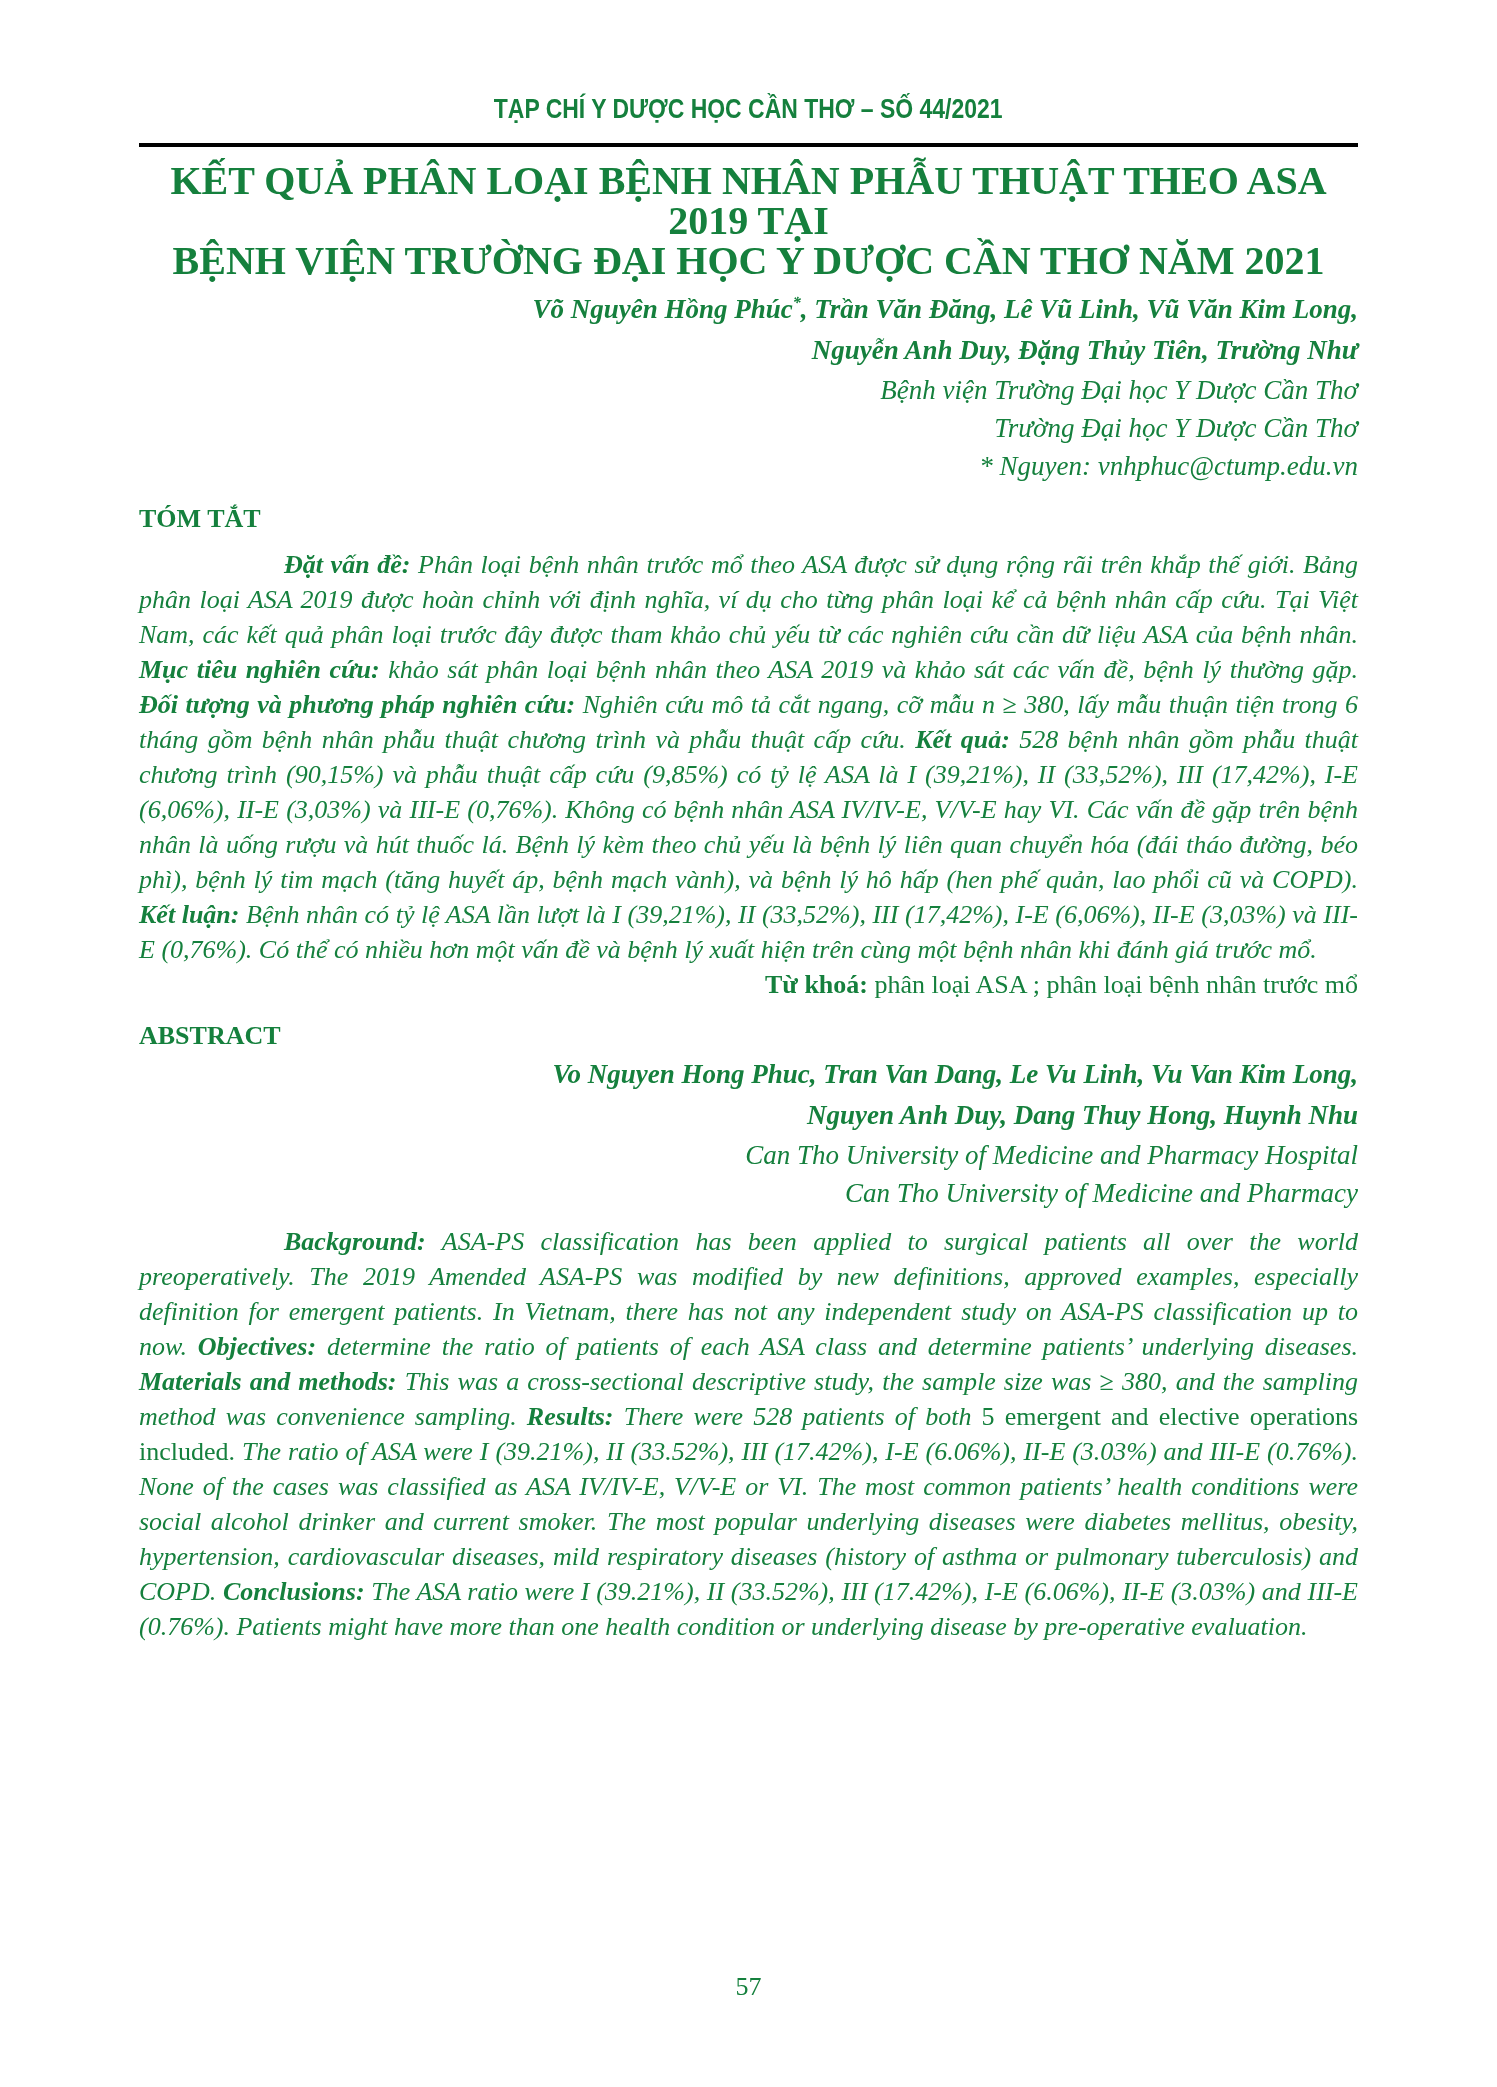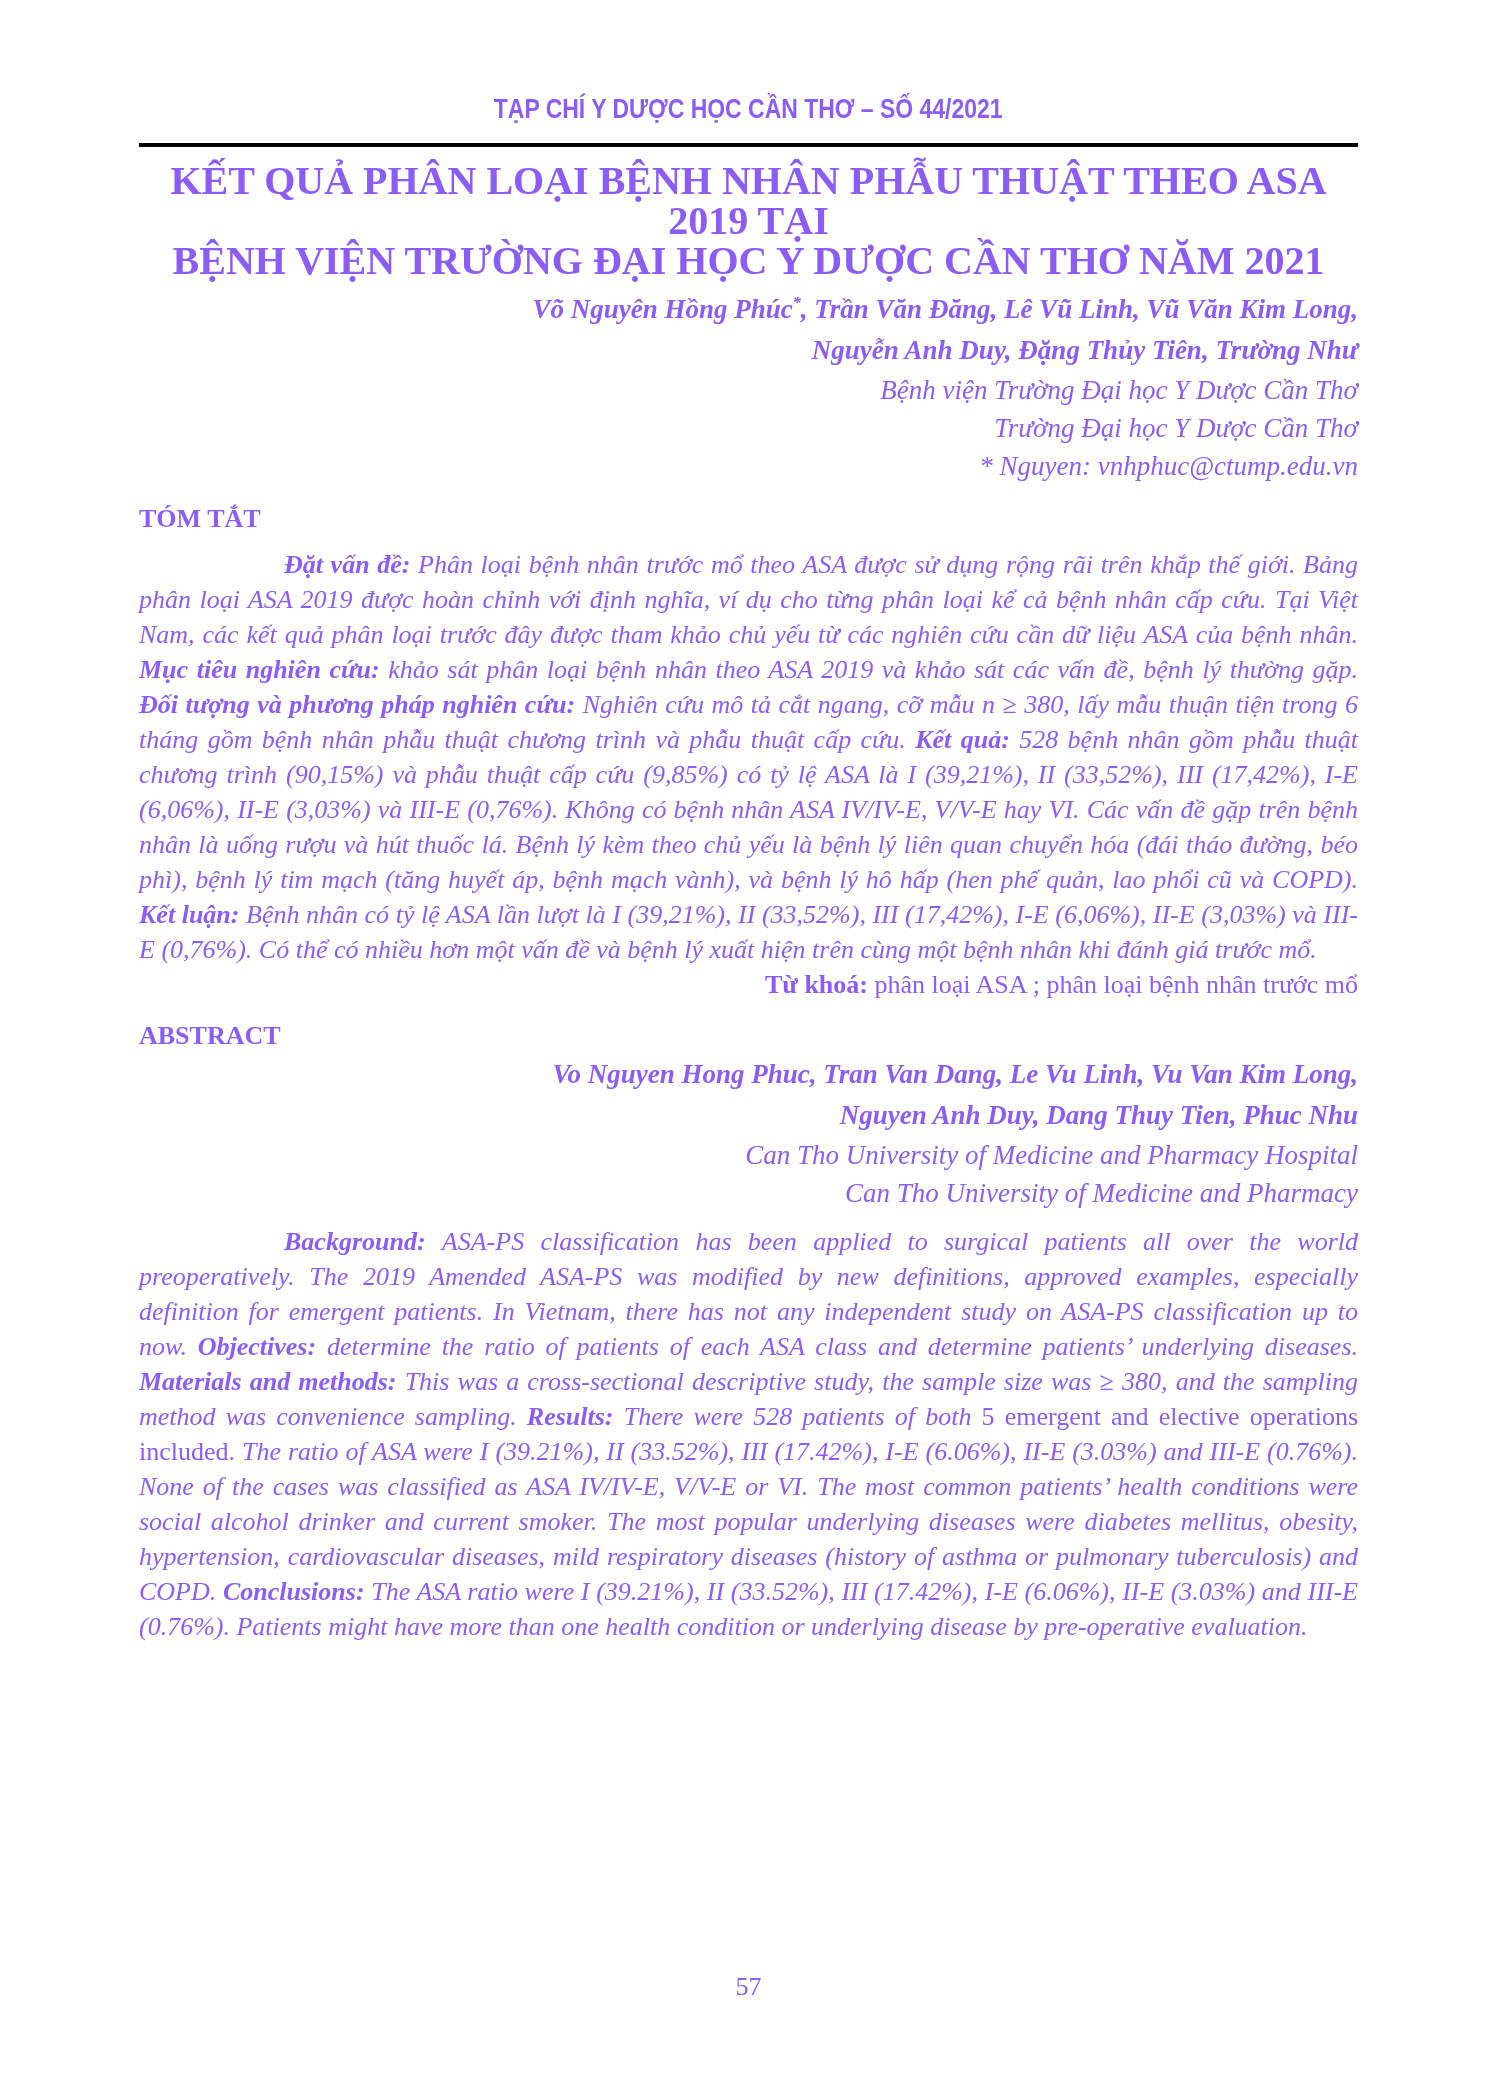--- a/index.html
+++ b/index.html
@@ -1,21 +1,21 @@
 <!DOCTYPE html>
 <html><head>
 <meta charset="utf-8">
 <style>
   html,body { margin:0; padding:0; background:#e8e8e8; }
   .page {
     position:relative;
     width:1497px; height:2087px;
     margin:0 auto;
     background:#ffffff;
-    color:#8b5cf6;
+    color:#15803d;
     font-family:"Liberation Serif", serif;
     box-sizing:border-box;
     padding:95px 139px 0 139px;
     overflow:hidden;
   }
   .journal-header { text-align:center; line-height:28px; }
   .journal-header .hdr-text {
     display:inline-block;
     font-family:"Liberation Sans", sans-serif;
     font-weight:bold;
@@ -115,21 +115,21 @@
 
   <div class="body-par"><span class="b">Đặt vấn đề: </span><span>Phân loại bệnh nhân trước mổ theo ASA được sử dụng rộng rãi trên khắp thế giới. Bảng phân loại ASA 2019 được hoàn chỉnh với định nghĩa, ví dụ cho từng phân loại kể cả bệnh nhân cấp cứu. Tại Việt Nam, các kết quả phân loại trước đây được tham khảo chủ yếu từ các nghiên cứu cần dữ liệu ASA của bệnh nhân. </span><span class="b">Mục tiêu nghiên cứu: </span><span>khảo sát phân loại bệnh nhân theo ASA 2019 và khảo sát các vấn đề, bệnh lý thường gặp. </span><span class="b">Đối tượng và phương pháp nghiên cứu: </span><span>Nghiên cứu mô tả cắt ngang, cỡ mẫu n ≥ 380, lấy mẫu thuận tiện trong 6 tháng gồm bệnh nhân phẫu thuật chương trình và phẫu thuật cấp cứu. </span><span class="b">Kết quả: </span><span>528 bệnh nhân gồm phẫu thuật chương trình (90,15%) và phẫu thuật cấp cứu (9,85%) có tỷ lệ ASA là I (39,21%), II (33,52%), III (17,42%), I-E (6,06%), II-E (3,03%) và III-E (0,76%). Không có bệnh nhân ASA IV/IV-E, V/V-E hay VI. Các vấn đề gặp trên bệnh nhân là uống rượu và hút thuốc lá. Bệnh lý kèm theo chủ yếu là bệnh lý liên quan chuyển hóa (đái tháo đường, béo phì), bệnh lý tim mạch (tăng huyết áp, bệnh mạch vành), và bệnh lý hô hấp (hen phế quản, lao phổi cũ và COPD). </span><span class="b">Kết luận: </span><span>Bệnh nhân có tỷ lệ ASA lần lượt là I (39,21%), II (33,52%), III (17,42%), I-E (6,06%), II-E (3,03%) và III-E (0,76%). Có thể có nhiều hơn một vấn đề và bệnh lý xuất hiện trên cùng một bệnh nhân khi đánh giá trước mổ.</span></div>
 
   <div class="keywords-line"><span class="b">Từ khoá: </span><span>phân loại ASA ; phân loại bệnh nhân trước mổ</span></div>
 
   <div class="section-heading">ABSTRACT</div>
 
 
   <div class="authors-block">
     <div>Vo Nguyen Hong Phuc, Tran Van Dang, Le Vu Linh, Vu Van Kim Long,</div>
-    <div>Nguyen Anh Duy, Dang Thuy Tien, Phuc Nhu</div>
+    <div>Nguyen Anh Duy, Dang Thuy Hong, Huynh Nhu</div>
   </div>
 
   <div class="affil-block">
     <div>Can Tho University of Medicine and Pharmacy Hospital</div>
     <div>Can Tho University of Medicine and Pharmacy</div>
   </div>
 
   <div class="body-par"><span class="b">Background: </span><span>ASA-PS classification has been applied to surgical patients all over the world preoperatively. The 2019 Amended ASA-PS was modified by new definitions, approved examples, especially definition for emergent patients. In Vietnam, there has not any independent study on ASA-PS classification up to now. </span><span class="b">Objectives: </span><span>determine the ratio of patients of each ASA class and determine patients’ underlying diseases. </span><span class="b">Materials and methods: </span><span>This was a cross-sectional descriptive study, the sample size was ≥ 380, and the sampling method was convenience sampling. </span><span class="b">Results: </span><span>There were 528 patients of both </span><span class="up">5 emergent and elective operations included. </span><span>The ratio of ASA were I (39.21%), II (33.52%), III (17.42%), I-E (6.06%), II-E (3.03%) and III-E (0.76%). None of the cases was classified as ASA IV/IV-E, V/V-E or VI. The most common patients’ health conditions were social alcohol drinker and current smoker. The most popular underlying diseases were diabetes mellitus, obesity, hypertension, cardiovascular diseases, mild respiratory diseases (history of asthma or pulmonary tuberculosis) and COPD. </span><span class="b">Conclusions: </span><span>The ASA ratio were I (39.21%), II (33.52%), III (17.42%), I-E (6.06%), II-E (3.03%) and III-E (0.76%). Patients might have more than one health condition or underlying disease by pre-operative evaluation.</span></div>
 
   <div class="footer">

